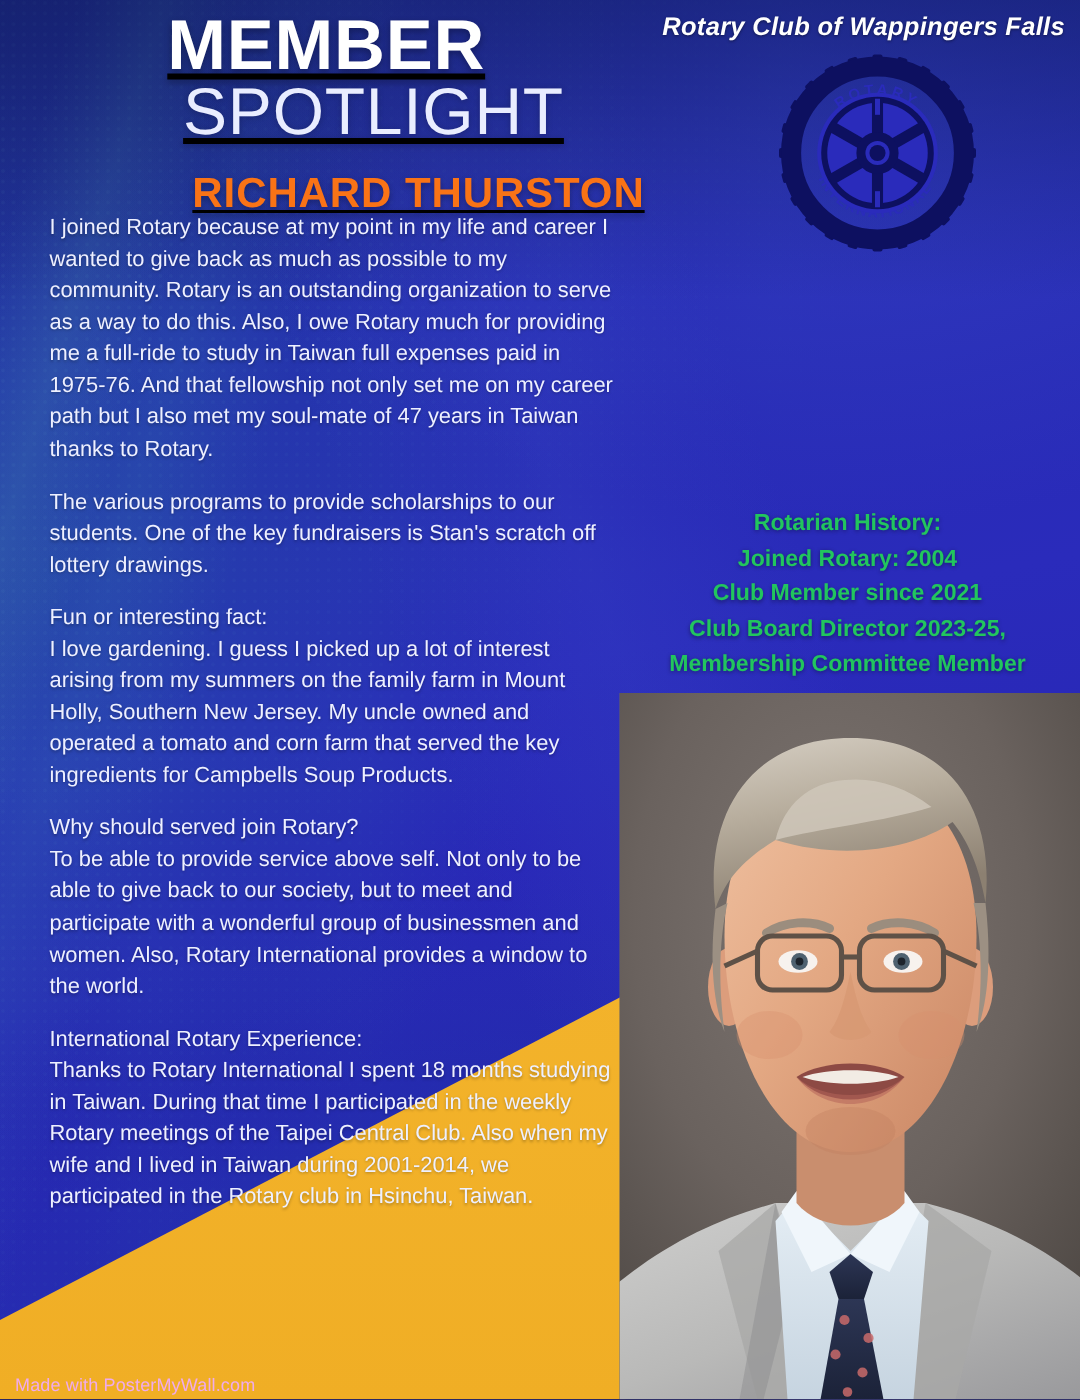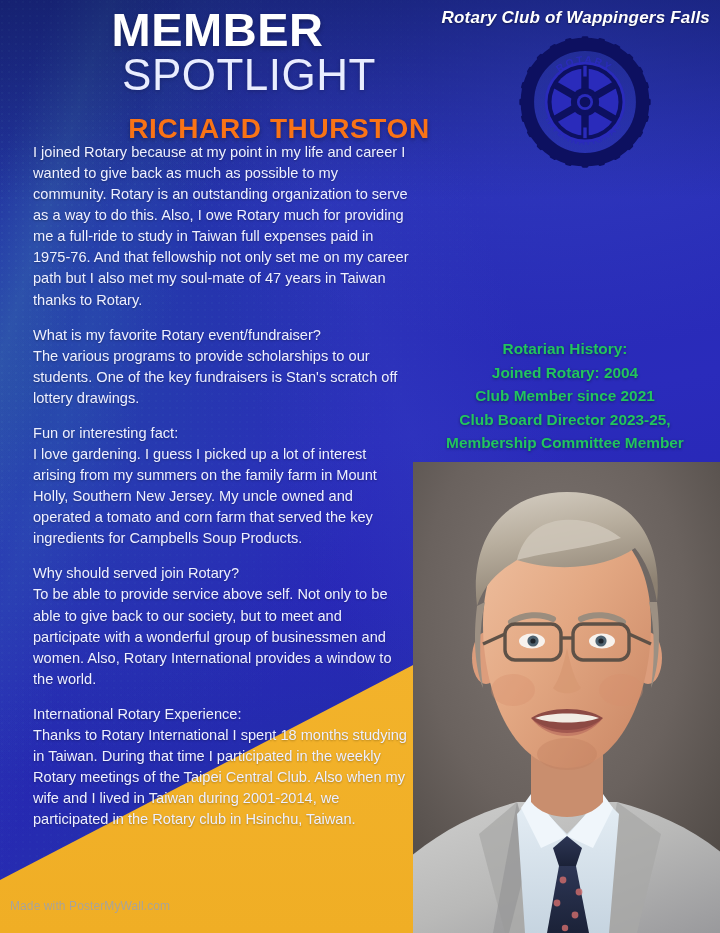--- a/index.html
+++ b/index.html
@@ -71,20 +71,21 @@
     letter-spacing: 0.2px;
     text-shadow: 0 1px 2px rgba(0,0,0,0.45);
     white-space: nowrap;
   }
 
   .title-block {
     position: absolute;
     left: 0; top: 6px;
     width: 490px;
     text-align: center;
+    text-decoration: underline;
   }
   .t-member {
     font-size: 47px;
     font-weight: 700;
     color: #ffffff;
     letter-spacing: 0.5px;
     line-height: 1.0;
     margin-left: -55px;
     text-shadow: 0 2px 5px rgba(0,0,0,0.30);
   }
@@ -158,23 +159,23 @@
     overflow: hidden;
     background: #6b6460;
   }
   .photo-inner { position: absolute; inset: 0; }
   .portrait { position: absolute; inset: 0; }
 
   
   .watermark {
     position: absolute;
     left: 10px;
-    bottom: 20px;
+    bottom: 3px;
     font-size: 12px;
-    color: #a3a3a3;
+    color: #f0abfc;
     opacity: 0.92;
     letter-spacing: 0.1px;
   }
 </style>
 </head>
 <body>
 
 <div id="poster">
 
   <div class="bg-base"></div>
@@ -259,21 +260,20 @@
       <circle cx="100" cy="100" r="12" fill="#2a2bbb"></circle>
       <circle cx="100" cy="100" r="8" fill="#0d1060"></circle>
     </svg>
   </div>
 
   <div class="body-copy">
     <div class="qa">
       <span class="a">I joined Rotary because at my point in my life and career I wanted to give back as much as possible to my community. Rotary is an outstanding organization to serve as a way to do this. Also, I owe Rotary much for providing me a full-ride to study in Taiwan full expenses paid in 1975-76. And that fellowship not only set me on my career path but I also met my soul-mate of 47 years in Taiwan thanks to Rotary.</span>
     </div>
     <div class="qa">
-      <span class="q">What is my favorite Rotary event/fundraiser?</span>
       <span class="a">The various programs to provide scholarships to our students. One of the key fundraisers is Stan's scratch off lottery drawings.</span>
     </div>
     <div class="qa">
       <span class="q">Fun or interesting fact:</span>
       <span class="a">I love gardening. I guess I picked up a lot of interest arising from my summers on the family farm in Mount Holly, Southern New Jersey. My uncle owned and operated a tomato and corn farm that served the key ingredients for Campbells Soup Products.</span>
     </div>
     <div class="qa">
       <span class="q">Why should served join Rotary?</span>
       <span class="a">To be able to provide service above self. Not only to be able to give back to our society, but to meet and participate with a wonderful group of businessmen and women. Also, Rotary International provides a window to the world.</span>
     </div>

